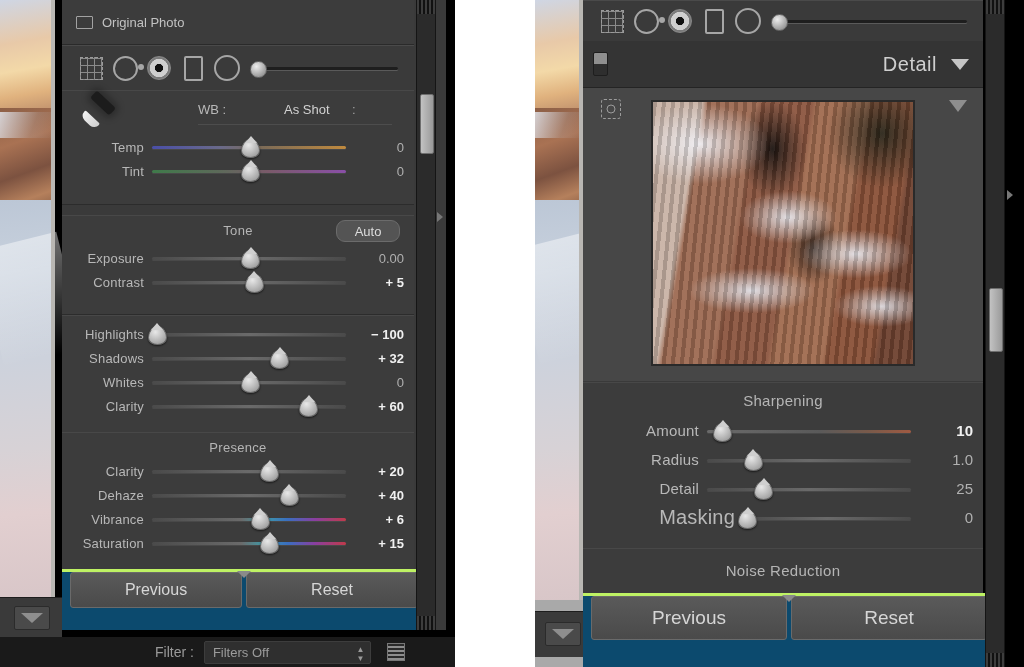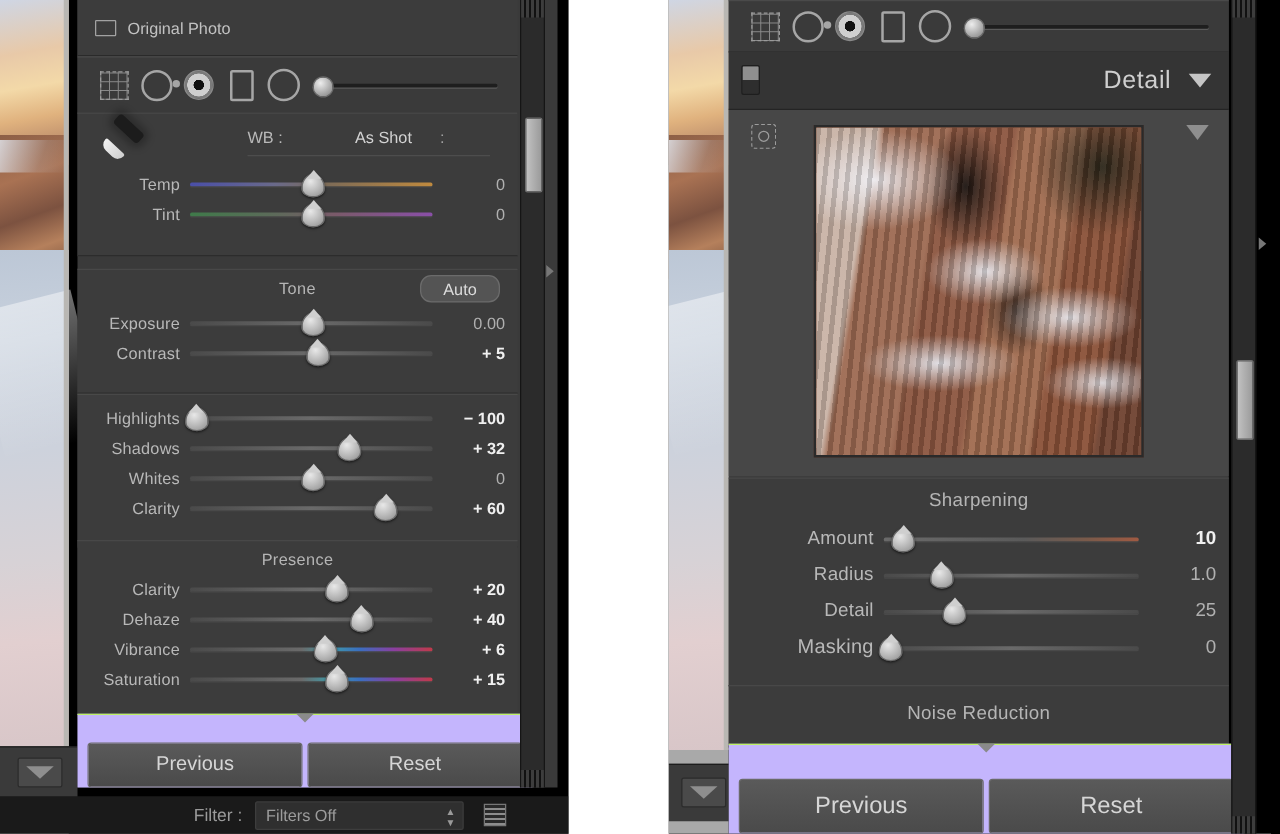--- a/index.html
+++ b/index.html
@@ -92,21 +92,21 @@
   .wb-lbl{position:absolute;left:136px;top:11px;font-size:13px;color:#b9b9b9;}
   .wb-val{position:absolute;left:222px;top:11px;font-size:13px;color:#d2d2d2;}
   .wb-caret{position:absolute;left:290px;top:11px;font-size:13px;color:#a0a0a0;}
   .wb-underline{position:absolute;left:136px;right:22px;top:33px;height:1px;background:#4d4d4d;}
 
   .auto-btn{position:absolute;right:14px;top:4px;width:62px;height:20px;border-radius:9px;
             background:#545454;border:1px solid #6b6b6b;color:#dcdcdc;font-size:13px;
             display:flex;align-items:center;justify-content:center;}
 
   
-  .btnbar{position:absolute;background:#c4b5fd;border-top:1px solid #bef264;display:flex;align-items:flex-end;}
+  .btnbar{position:absolute;background:#0c4a6e;border-top:3px solid #bef264;display:flex;align-items:flex-start;}
   .pbtn{height:34px;flex:1;margin:0 2px;background:linear-gradient(180deg,#5a5a5a,#4a4a4a);
         border:1px solid #6a6a6a;border-radius:3px;color:#d6d6d6;font-size:16px;
         display:flex;align-items:center;justify-content:center;}
   .uptri{position:absolute;left:50%;top:-1px;transform:translateX(-50%);
          width:0;height:0;border-left:7px solid transparent;border-right:7px solid transparent;
          border-top:7px solid #8a8a8a;}
 
   
   .filterbar{position:absolute;left:0;bottom:0;width:455px;height:30px;background:#1a1a1a;
              display:flex;align-items:center;text-align:right;}
@@ -436,21 +436,21 @@
         </div>
         <div class="row" style="height:29px;">
           <div class="lbl" style="width:116px;font-size:15px;">Detail</div>
           <div class="track">
             <div class="bar plain"></div>
             <div class="knob" style="left:27%"></div>
           </div>
           <div class="val" style="width:62px;font-size:15px;">25</div>
         </div>
         <div class="row" style="height:29px;">
-          <div class="lbl" style="width:116px;font-size:16px;">Masking</div>
+          <div class="lbl" style="width:116px;font-size:20px;padding-left:36px;">Masking</div>
           <div class="track">
             <div class="bar plain"></div>
             <div class="knob" style="left:2%"></div>
           </div>
           <div class="val" style="width:62px;font-size:15px;">0</div>
         </div>
       </div>
 
       <div class="sect" style="position:absolute;left:0;top:548px;width:400px;height:48px;">
         <div class="sect-title" style="font-size:15px;padding:13px 0;">Noise Reduction</div>

